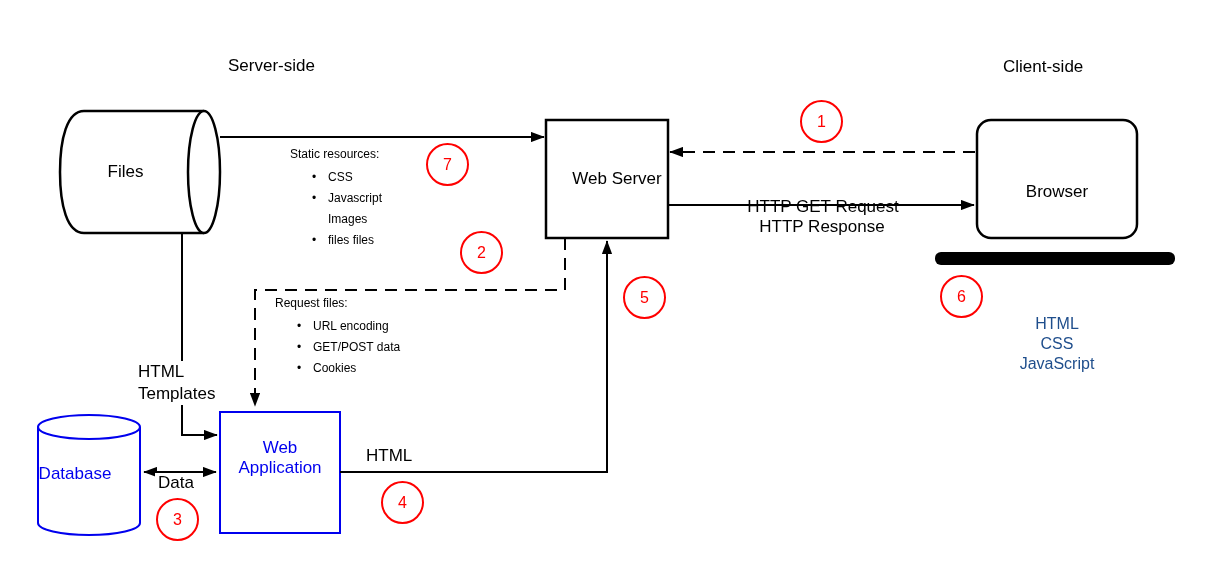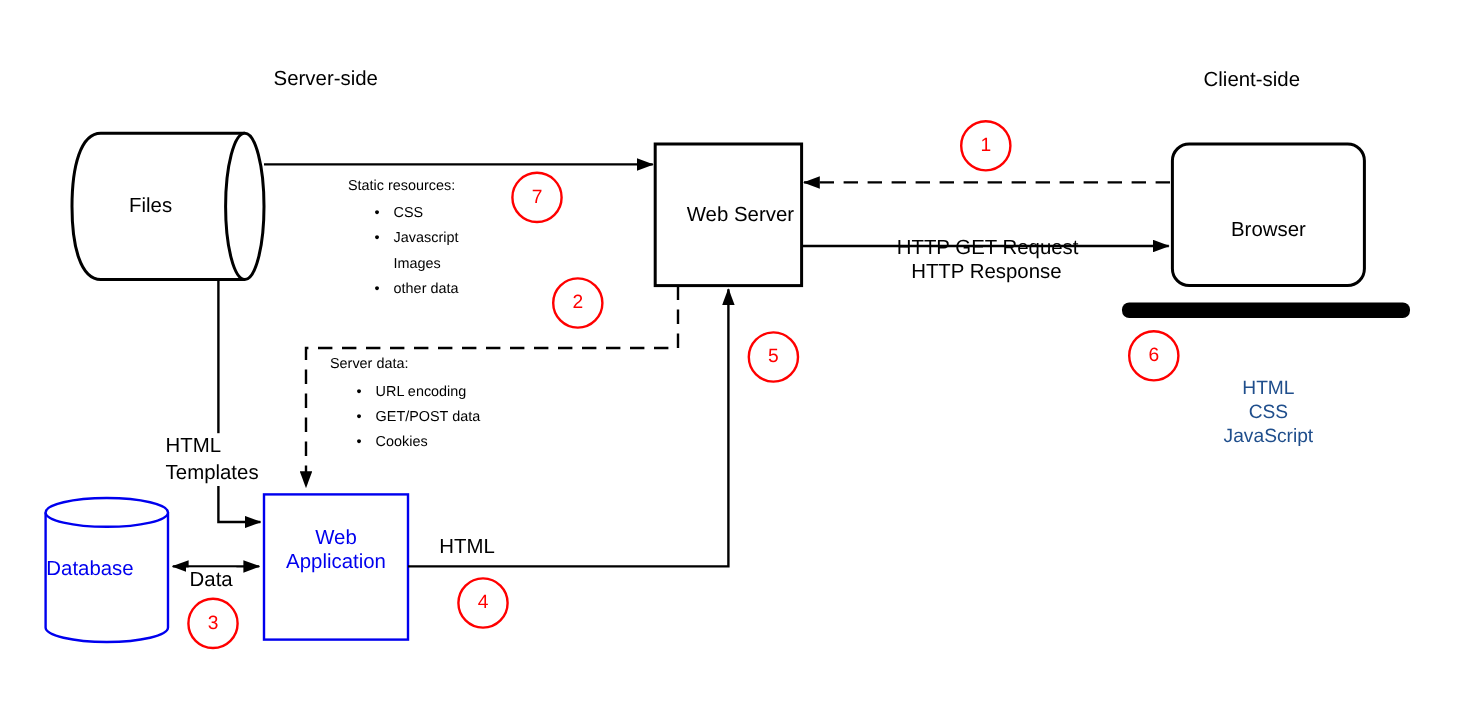--- a/index.html
+++ b/index.html
@@ -108,26 +108,26 @@
     <div class="list-item">
       <span class="bullet">•</span>
       <span>Javascript</span>
     </div>
     <div class="list-item">
       <span class="bullet"></span>
       <span>Images</span>
     </div>
     <div class="list-item">
       <span class="bullet">•</span>
-      <span>other data</span>
+      <span>files files</span>
     </div>
   </div>
 
   <div class="textblock" style="left:275px; top:293px;">
-    <div class="list-title">Server data:</div>
+    <div class="list-title">Request files:</div>
     <div class="list-item">
       <span class="bullet">•</span>
       <span>URL encoding</span>
     </div>
     <div class="list-item">
       <span class="bullet">•</span>
       <span>GET/POST data</span>
     </div>
     <div class="list-item">
       <span class="bullet">•</span>

